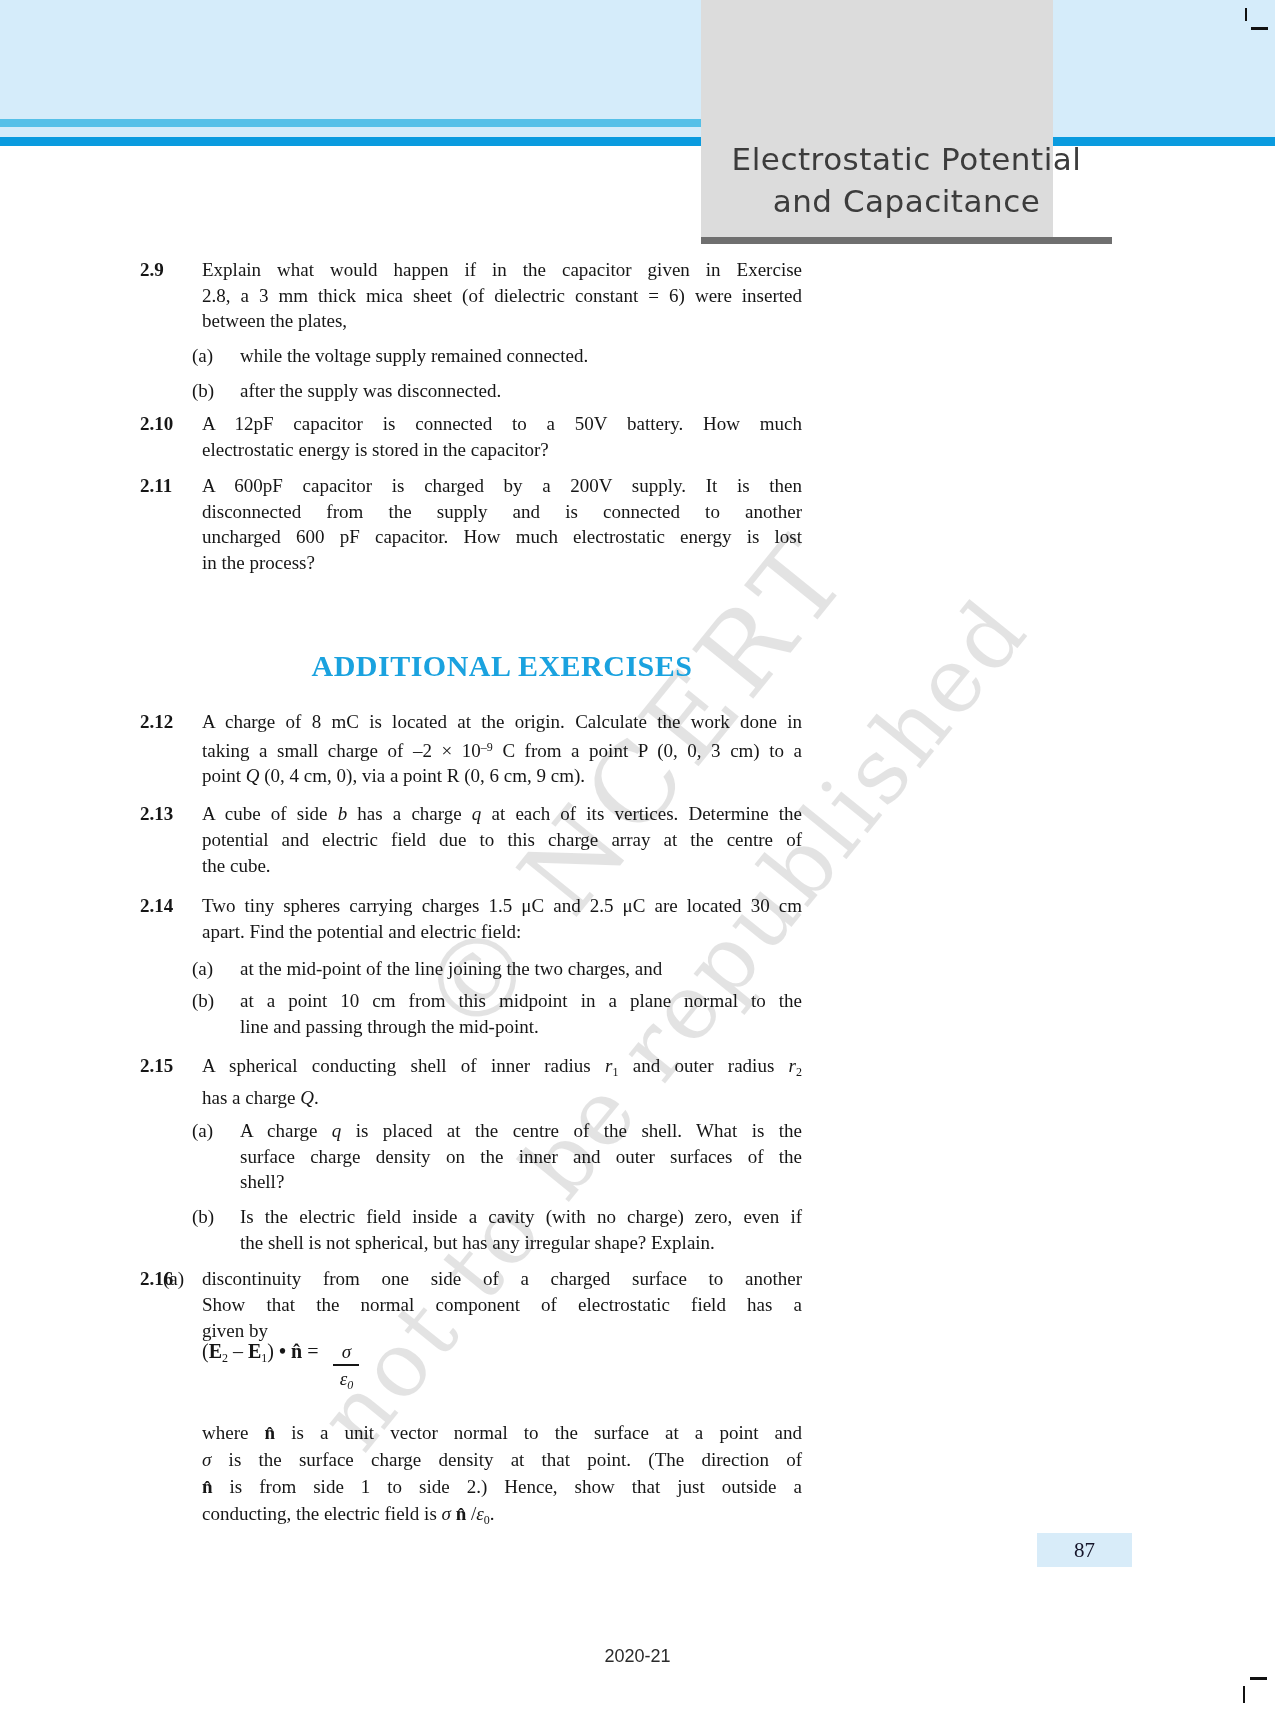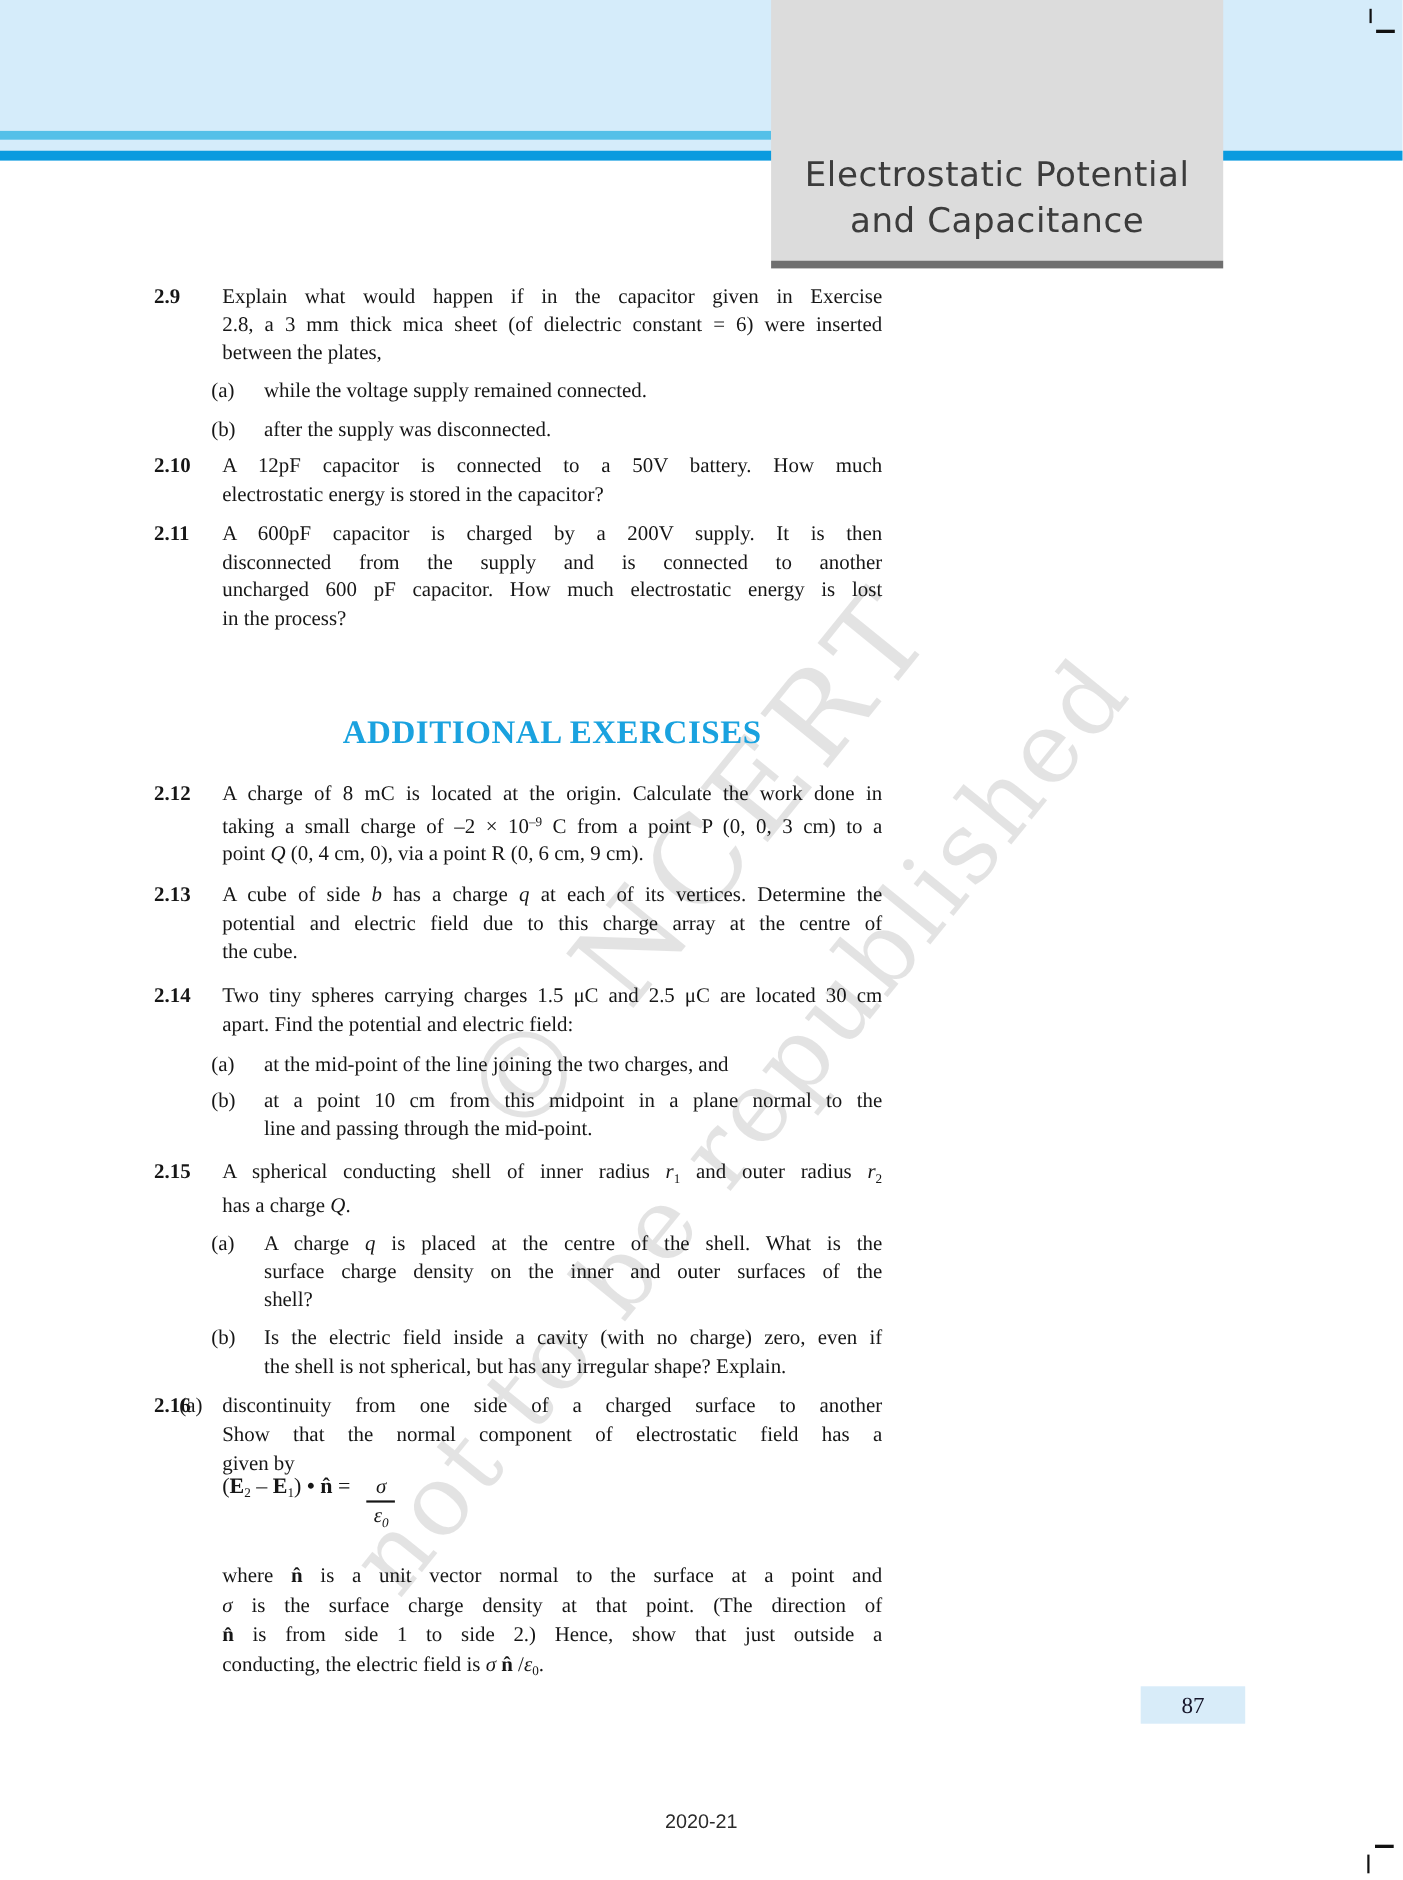--- a/index.html
+++ b/index.html
@@ -4,21 +4,21 @@
 <style>
   html,body{margin:0;padding:0;}
   body{
     width:1275px;height:1709px;position:relative;background:#ffffff;
     font-family:"Liberation Serif", serif;color:#161616;overflow:hidden;
   }
   
   .band{position:absolute;left:0;top:0;width:1275px;height:137px;background:#d5ecfa;z-index:1;}
   .stripe-cyan{position:absolute;left:0;top:119px;width:701px;height:8px;background:#55c0e8;z-index:2;}
   .stripe-blue{position:absolute;left:0;top:137px;width:1275px;height:9px;background:#0a9bdf;z-index:2;}
-  .chapterbox{position:absolute;left:701px;top:0;width:411px;height:237px;background:#dcdcdc;z-index:3;}
+  .chapterbox{position:absolute;left:701px;top:0;width:352px;height:237px;background:#dcdcdc;z-index:3;}
   .chapterbox-bottom{position:absolute;left:701px;top:237px;width:411px;height:7px;background:#6f6f6f;z-index:3;}
   .chaptitle{
     position:absolute;left:0;top:138px;width:411px;text-align:center;
     font-family:"DejaVu Sans", sans-serif;font-weight:400;font-size:31px;line-height:42px;
     color:#3c3c3c;letter-spacing:0.5px;
   }
   
   .mark{position:absolute;background:#111;z-index:4;}
   
   .wm{

